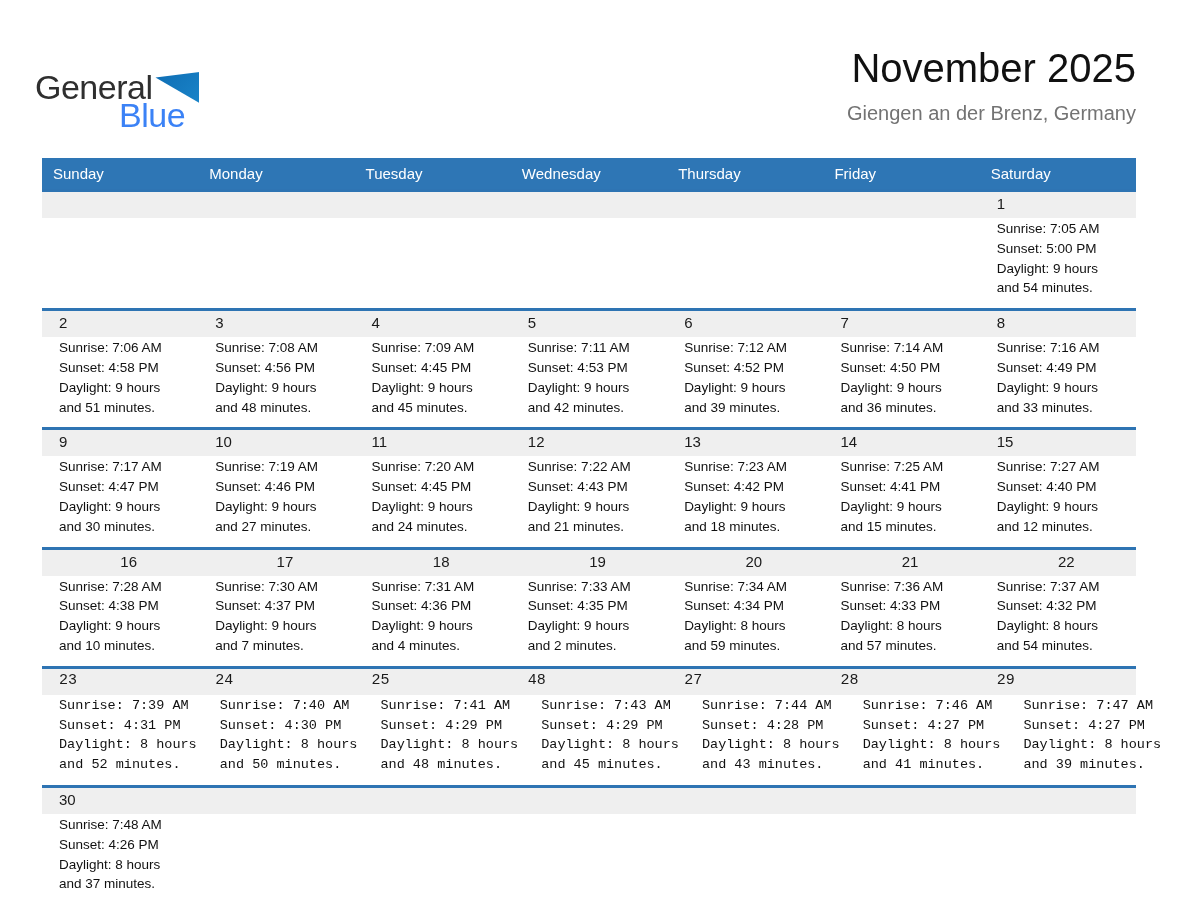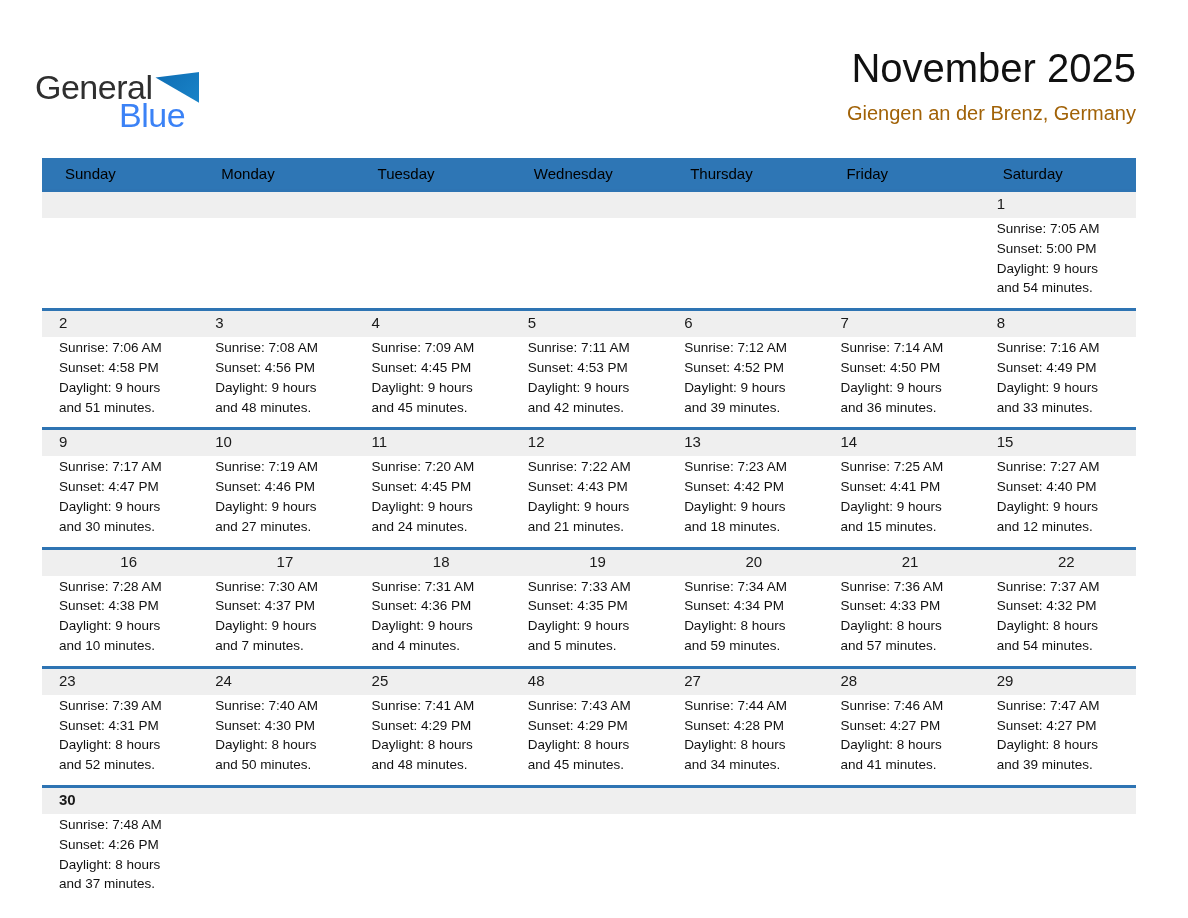--- a/index.html
+++ b/index.html
@@ -12,26 +12,26 @@
   .logo-line1 { display:flex; align-items:flex-start; }
   .logo-general { font-size:34px; color:#2f2f2f; letter-spacing:-0.5px; line-height:1; }
   .logo-triangle { width:44px; height:31px; margin-left:3px; margin-top:2px;
     background:linear-gradient(135deg,#0e6db4 0%,#1a84c8 100%);
     clip-path:polygon(0 18%, 100% 0, 100% 100%); }
   .logo-blue { font-size:34px; color:#3b82f6; letter-spacing:-0.5px; line-height:1; margin-left:84px; margin-top:-6px; }
 
   
   .titles { position:absolute; right:52px; top:44px; text-align:right; width:700px; }
   .month-title { font-size:40px; color:#111111; font-weight:400; line-height:1.2; }
-  .location-subtitle { font-size:20px; color:#a16207; font-weight:400; margin-top:10px; }
+  .location-subtitle { font-size:20px; color:#737373; font-weight:400; margin-top:10px; }
 
   
   .calendar { position:absolute; left:42px; top:158px; width:1094px; }
   .weekday-row { display:flex; height:31px; align-items:center; }
-  .weekday-cell { flex:1 1 0; color:#000000; font-size:15px; padding-left:23px; font-weight:400; }
+  .weekday-cell { flex:1 1 0; color:#ffffff; font-size:15px; padding-left:11px; font-weight:400; }
 
   .week { border-top:3px solid #2e74b3; }
   .day-strip { display:flex; }
   .day-num-cell { flex:1 1 0; font-size:15px; color:#1a1a1a; padding:3px 0 3px 17px; height:26px; }
   .details-row { display:flex; }
   .details-cell { flex:1 1 0; padding:1px 6px 10px 17px; }
   .detail-line { font-size:13.5px; line-height:19.8px; color:#111111; white-space:nowrap; }
 </style>
 </head>
 <body>
@@ -223,21 +223,21 @@
             <div class="details-cell">
               <div class="detail-line">Sunrise: 7:31 AM</div>
               <div class="detail-line">Sunset: 4:36 PM</div>
               <div class="detail-line">Daylight: 9 hours</div>
               <div class="detail-line">and 4 minutes.</div>
             </div>
             <div class="details-cell">
               <div class="detail-line">Sunrise: 7:33 AM</div>
               <div class="detail-line">Sunset: 4:35 PM</div>
               <div class="detail-line">Daylight: 9 hours</div>
-              <div class="detail-line">and 5 minutes.</div>
+              <div class="detail-line">and 2 minutes.</div>
             </div>
             <div class="details-cell">
               <div class="detail-line">Sunrise: 7:34 AM</div>
               <div class="detail-line">Sunset: 4:34 PM</div>
               <div class="detail-line">Daylight: 8 hours</div>
               <div class="detail-line">and 59 minutes.</div>
             </div>
             <div class="details-cell">
               <div class="detail-line">Sunrise: 7:36 AM</div>
               <div class="detail-line">Sunset: 4:33 PM</div>
@@ -245,21 +245,21 @@
               <div class="detail-line">and 57 minutes.</div>
             </div>
             <div class="details-cell">
               <div class="detail-line">Sunrise: 7:37 AM</div>
               <div class="detail-line">Sunset: 4:32 PM</div>
               <div class="detail-line">Daylight: 8 hours</div>
               <div class="detail-line">and 54 minutes.</div>
             </div>
           </div>
         </div>
-        <div class="week" style="border-top-color: rgb(46, 116, 179);">
+        <div class="week" style="border-top-color: rgb(46, 116, 179); font-family: Liberation Mono, monospace;">
           <div class="day-strip" style="background: rgb(239, 239, 239);">
             <div class="day-num-cell">23</div>
             <div class="day-num-cell">24</div>
             <div class="day-num-cell">25</div>
             <div class="day-num-cell">48</div>
             <div class="day-num-cell">27</div>
             <div class="day-num-cell">28</div>
             <div class="day-num-cell">29</div>
           </div>
           <div class="details-row">
@@ -284,38 +284,38 @@
             <div class="details-cell">
               <div class="detail-line">Sunrise: 7:43 AM</div>
               <div class="detail-line">Sunset: 4:29 PM</div>
               <div class="detail-line">Daylight: 8 hours</div>
               <div class="detail-line">and 45 minutes.</div>
             </div>
             <div class="details-cell">
               <div class="detail-line">Sunrise: 7:44 AM</div>
               <div class="detail-line">Sunset: 4:28 PM</div>
               <div class="detail-line">Daylight: 8 hours</div>
-              <div class="detail-line">and 34 minutes.</div>
+              <div class="detail-line">and 43 minutes.</div>
             </div>
             <div class="details-cell">
               <div class="detail-line">Sunrise: 7:46 AM</div>
               <div class="detail-line">Sunset: 4:27 PM</div>
               <div class="detail-line">Daylight: 8 hours</div>
               <div class="detail-line">and 41 minutes.</div>
             </div>
             <div class="details-cell">
               <div class="detail-line">Sunrise: 7:47 AM</div>
               <div class="detail-line">Sunset: 4:27 PM</div>
               <div class="detail-line">Daylight: 8 hours</div>
               <div class="detail-line">and 39 minutes.</div>
             </div>
           </div>
         </div>
         <div class="week" style="border-top-color: rgb(46, 116, 179);">
-          <div class="day-strip" style="background: rgb(239, 239, 239); font-weight: bold;">
+          <div class="day-strip" style="background: rgb(239, 239, 239);">
             <div class="day-num-cell">30</div>
             <div class="day-num-cell"></div>
             <div class="day-num-cell"></div>
             <div class="day-num-cell"></div>
             <div class="day-num-cell"></div>
             <div class="day-num-cell"></div>
             <div class="day-num-cell"></div>
           </div>
           <div class="details-row">
             <div class="details-cell">

